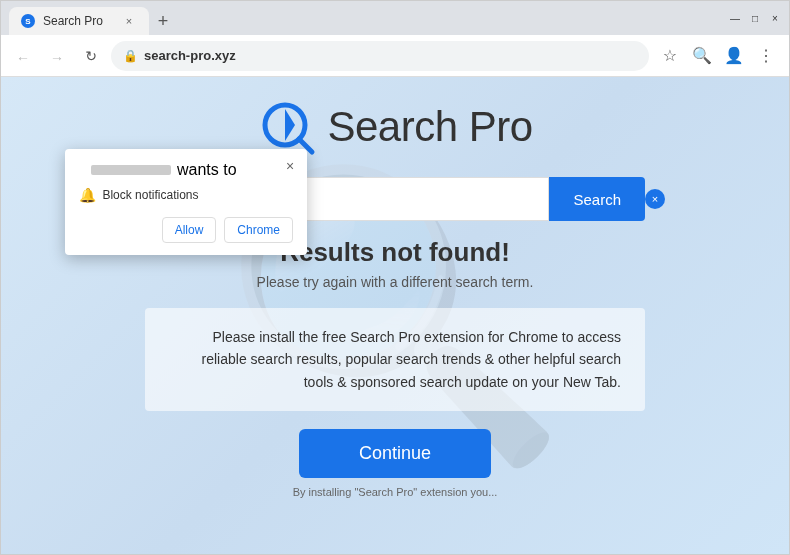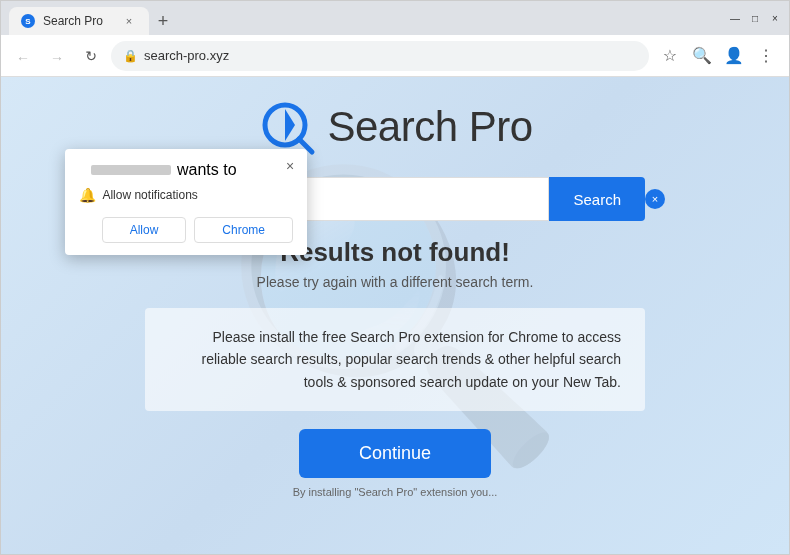--- a/index.html
+++ b/index.html
@@ -153,20 +153,21 @@
       color: #5f6368;
     }
 
     .address-text {
       flex: 1;
       font-size: 13px;
       color: #333;
       overflow: hidden;
       white-space: nowrap;
       text-overflow: ellipsis;
+      font-weight: bold;
     }
 
     .toolbar-icons {
       display: flex;
       align-items: center;
       gap: 2px;
     }
 
     .toolbar-icon-btn {
       width: 30px;
@@ -232,21 +233,21 @@
       color: #333;
     }
 
     .popup-buttons {
       display: flex;
       gap: 8px;
       justify-content: flex-end;
     }
 
     .popup-btn {
-      padding: 5px 27px;
+      padding: 5px 12px;
       border-radius: 4px;
       font-size: 12px;
       cursor: pointer;
       border: 1px solid #ddd;
       background: white;
       color: #1a73e8;
       font-weight: 500;
     }
 
     
@@ -462,21 +463,21 @@
     <div class="bg-watermark">🔍</div>
 
     <div class="notification-popup">
       <div class="popup-close">×</div>
       <div class="popup-title-row">
         <span class="blurred-text"></span>
         <span>wants to</span>
       </div>
       <div class="popup-perm-row">
         <span class="bell-icon">🔔</span>
-        <span class="popup-perm-text">Allow notifications</span>
+        <span class="popup-perm-text">Block notifications</span>
       </div>
       <div class="popup-buttons">
         <button class="popup-btn">Allow</button>
         <button class="popup-btn">Chrome</button>
       </div>
     </div>
 
     <div class="main-content">
 
       <div class="logo-area">

